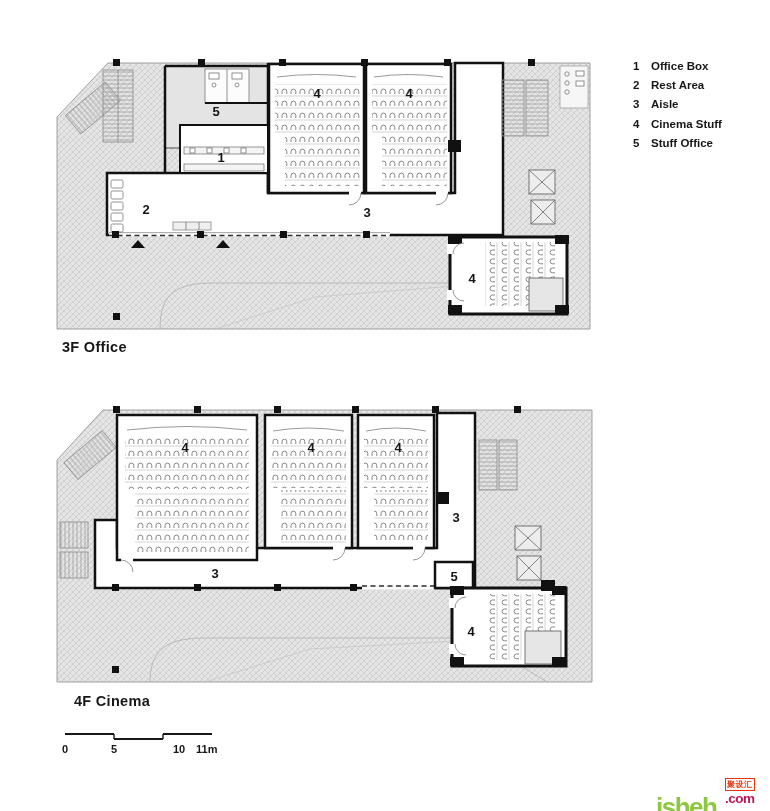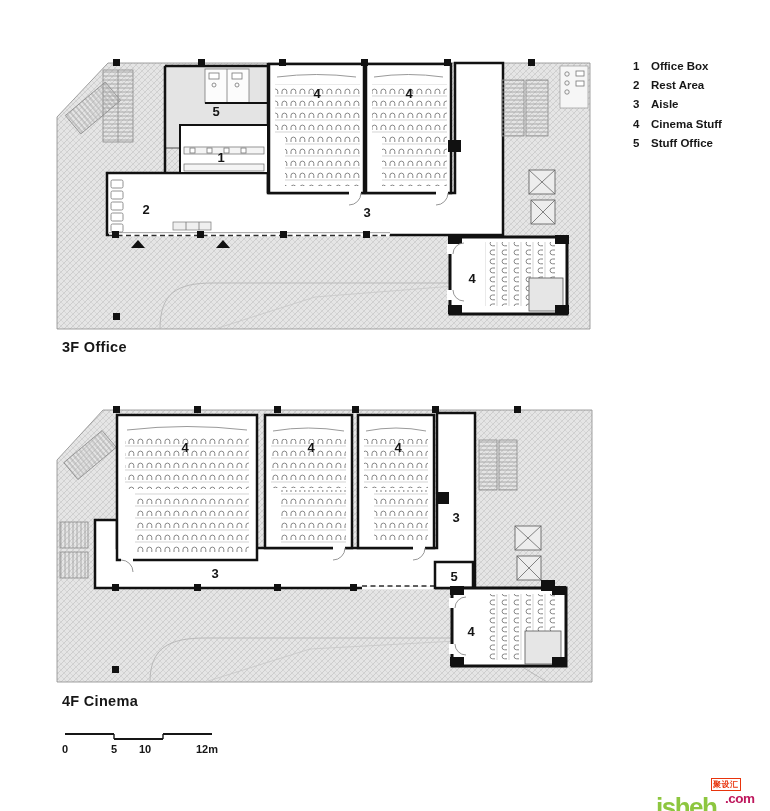--- a/index.html
+++ b/index.html
@@ -20,27 +20,27 @@
   .col{fill:#111111;}
   .roomlabel{font-family:"Liberation Sans",sans-serif;font-size:13px;font-weight:bold;fill:#151515;text-anchor:middle;}
   .screen{fill:none;stroke:#9a9a9a;stroke-width:1;}
   .door{fill:none;stroke:#8a8a8a;stroke-width:0.9;}
   .legend{position:absolute;left:633px;top:57px;}
   .legend-row{display:flex;font-weight:bold;font-size:11.5px;color:#171717;line-height:19.2px;}
   .legend-num{width:9px;text-align:left;}
   .legend-label{margin-left:9px;white-space:nowrap;}
   .floor-title{position:absolute;font-weight:bold;font-size:14.5px;color:#171717;letter-spacing:0.3px;}
   #title-3f{left:62px;top:339px;}
-  #title-4f{left:62px;top:693px;}
+  #title-4f{left:74px;top:693px;}
   .scalebar{position:absolute;left:55px;top:727px;width:175px;height:36px;}
   .scalebar span{position:absolute;top:16px;font-weight:bold;font-size:11px;color:#171717;}
-  #sb0{left:7px;} #sb1{left:56px;} #sb2{left:84px;text-align:right;} #sb3{left:141px;}
+  #sb0{left:7px;} #sb1{left:56px;} #sb2{left:118px;text-align:right;} #sb3{left:141px;}
   #wm{position:absolute;left:656px;top:774px;width:112px;height:36px;}
   #wm .name{position:absolute;left:0;top:0;font-size:26px;font-weight:bold;color:#8dc63f;letter-spacing:-1.5px;line-height:32px;margin-top:17px;}
-  #wm .cn{position:absolute;left:55px;top:4px;border:1.5px solid #e8340c;color:#e8340c;font-size:8px;font-weight:bold;line-height:9px;padding:1px 1px;letter-spacing:0.5px;}
+  #wm .cn{position:absolute;left:69px;top:4px;border:1.5px solid #e8340c;color:#e8340c;font-size:8px;font-weight:bold;line-height:9px;padding:1px 1px;letter-spacing:0.5px;}
   #wm .tld{position:absolute;left:69px;top:17px;color:#be185d;font-weight:bold;font-size:13.5px;letter-spacing:-0.5px;}
 </style>
 </head>
 <body>
 
 <svg width="0" height="0" style="position:absolute" aria-hidden="true">
   <defs>
     <pattern id="hatch" width="6" height="6" patternUnits="userSpaceOnUse">
       <rect width="6" height="6" fill="#e5e5e5"></rect>
       <path d="M0,6 L6,0" stroke="#c7c7c7" stroke-width="0.8"></path>
@@ -289,20 +289,20 @@
   <svg width="175" height="36">
     <line x1="10" y1="7" x2="59" y2="7" stroke="#171717" stroke-width="2.2"></line>
     <line x1="59" y1="12" x2="108" y2="12" stroke="#171717" stroke-width="2.2"></line>
     <line x1="108" y1="7" x2="157" y2="7" stroke="#171717" stroke-width="2.2"></line>
     <line x1="59" y1="7" x2="59" y2="12" stroke="#171717" stroke-width="1.4"></line>
     <line x1="108" y1="7" x2="108" y2="12" stroke="#171717" stroke-width="1.4"></line>
   </svg>
   <span id="sb0">0</span>
   <span id="sb1">5</span>
   <span id="sb2">10</span>
-  <span id="sb3">12m</span>
+  <span id="sb3">11m</span>
 </div>
 
 <div id="wm">
   <span class="name">jsheh</span>
   <span class="cn">聚设汇</span>
   <span class="tld">.com</span>
 </div>
 
 </body></html>

